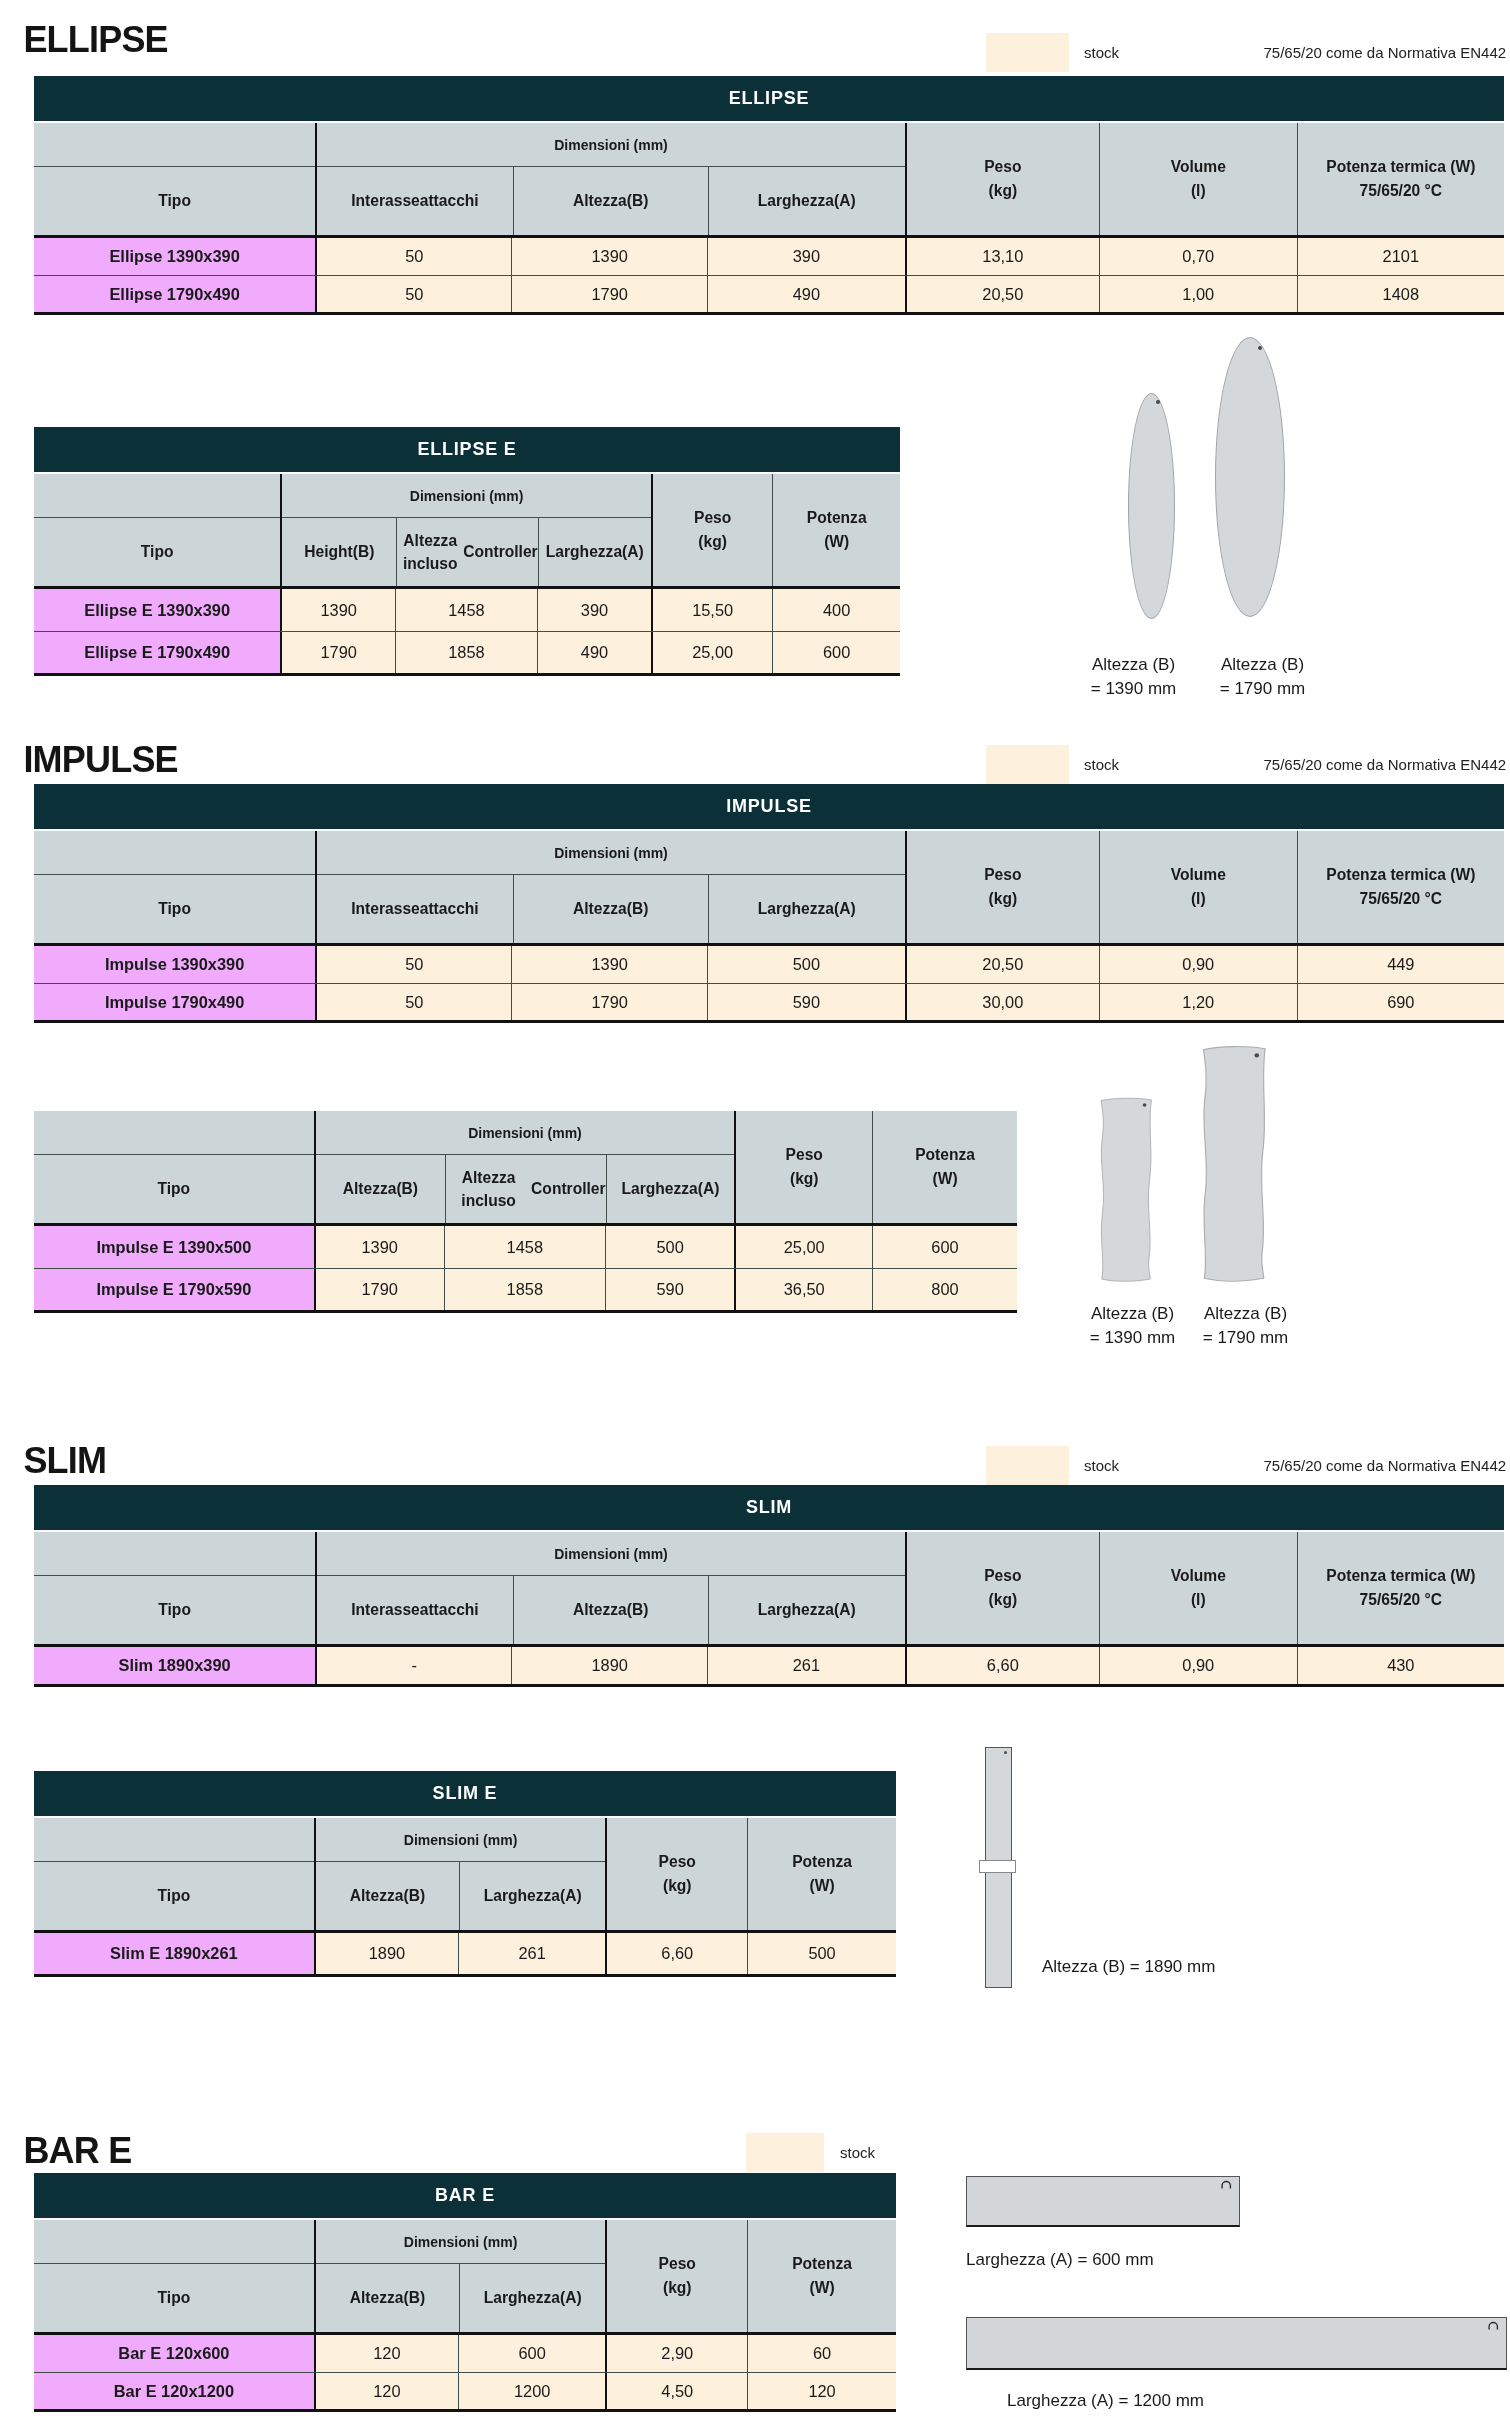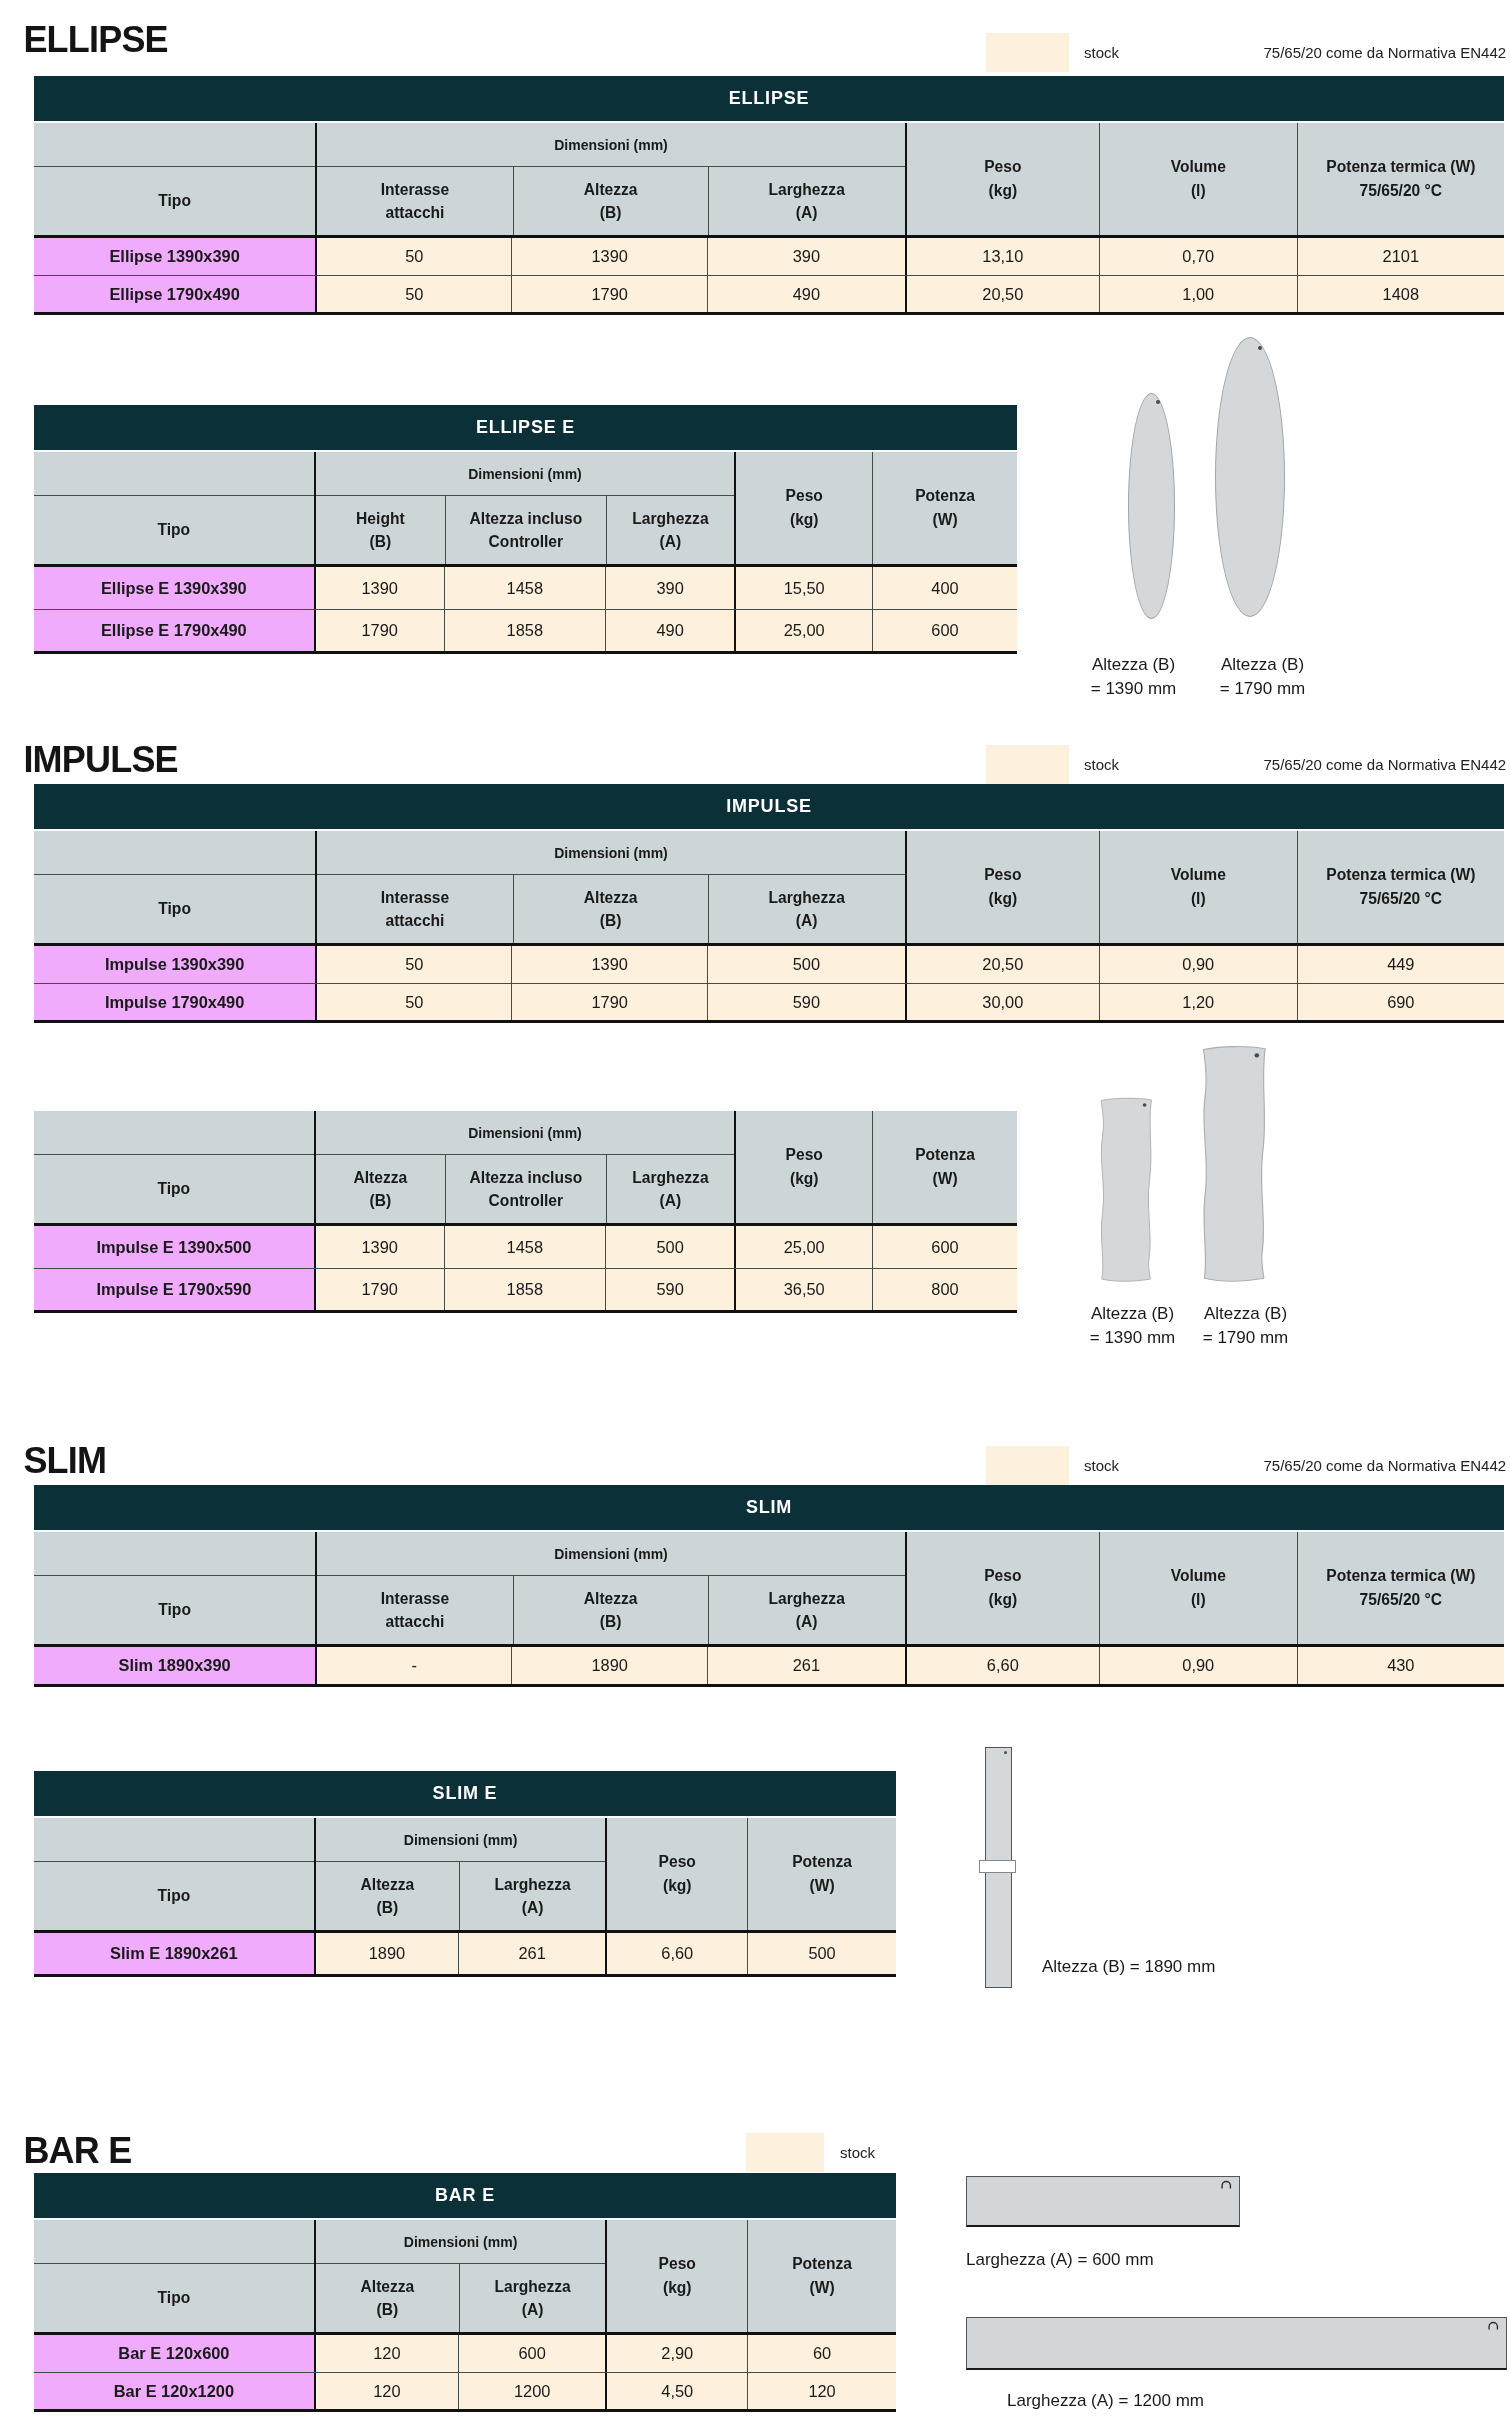--- a/index.html
+++ b/index.html
@@ -21,21 +21,21 @@
   .t-title {
     height:47px; background:#0c3038; border-bottom:2.3px solid #fbfbfb;
     display:flex; align-items:center; justify-content:center;
     color:#ffffff; font-size:18px; font-weight:700; letter-spacing:0.8px; white-space:nowrap;
   }
   .hdr { height:115px; display:flex; background:#ccd5d8; border-bottom:3.1px solid #111; }
   .hcell { display:flex; flex-direction:column; }
   .h-top { height:44px; border-bottom:1.2px solid #404d49; display:flex; align-items:center; justify-content:center; font-size:14px; font-weight:700; }
   .h-rest { flex:1; display:flex; align-items:center; justify-content:center; font-size:15.6px; font-weight:700; }
   .h-cols { flex:1; display:flex; }
-  .h-sub { display:flex; flex-direction:column; align-items:center; justify-content:center; font-size:15.6px; font-weight:700; line-height:23.4px; text-align:center; }
+  .h-sub { display:flex; flex-direction:row; align-items:center; justify-content:center; font-size:15.6px; font-weight:700; line-height:23.4px; text-align:center; }
   .h-merge { display:flex; flex-direction:column; align-items:center; justify-content:center; font-size:15.6px; font-weight:700; line-height:24px; text-align:center; }
   .bl-thick { border-left:2.3px solid #111; }
   .bl-thin  { border-left:1.2px solid #404d49; }
   .rows { border-bottom:3.1px solid #111; }
   .row { display:flex; height:37px; }
   .row + .row { border-top:1.6px solid #404d49; }
   .cell { background:#fdf0dc; display:flex; align-items:center; justify-content:center; font-size:16.4px; }
   .cell.tipo { background:#f0abfc; font-weight:700; }
   
   .t-wide .c-tipo{width:19.13%} .t-wide .c-dim{width:40.11%}
@@ -127,21 +127,21 @@
         <div class="cell c-d1 bl-thick">50</div>
         <div class="cell c-d2 bl-thin">1790</div>
         <div class="cell c-d3 bl-thin">490</div>
         <div class="cell c-peso bl-thick">20,50</div>
         <div class="cell c-vol bl-thin">1,00</div>
         <div class="cell c-pot bl-thin">1408</div>
       </div>
     </div>
   </div>
 
-  <div class="tbl t-e" style="left:34px; top:405px; width:983px;">
+  <div class="tbl t-e" style="left:34px; top:427px; width:866px;">
     <div class="t-title">ELLIPSE E</div>
     <div class="hdr">
       <div class="hcell c-tipo">
         <div class="h-top"></div>
         <div class="h-rest">Tipo</div>
       </div>
       <div class="hcell c-dim bl-thick">
         <div class="h-top">Dimensioni (mm)</div>
         <div class="h-cols">
           <div class="h-sub s1">

